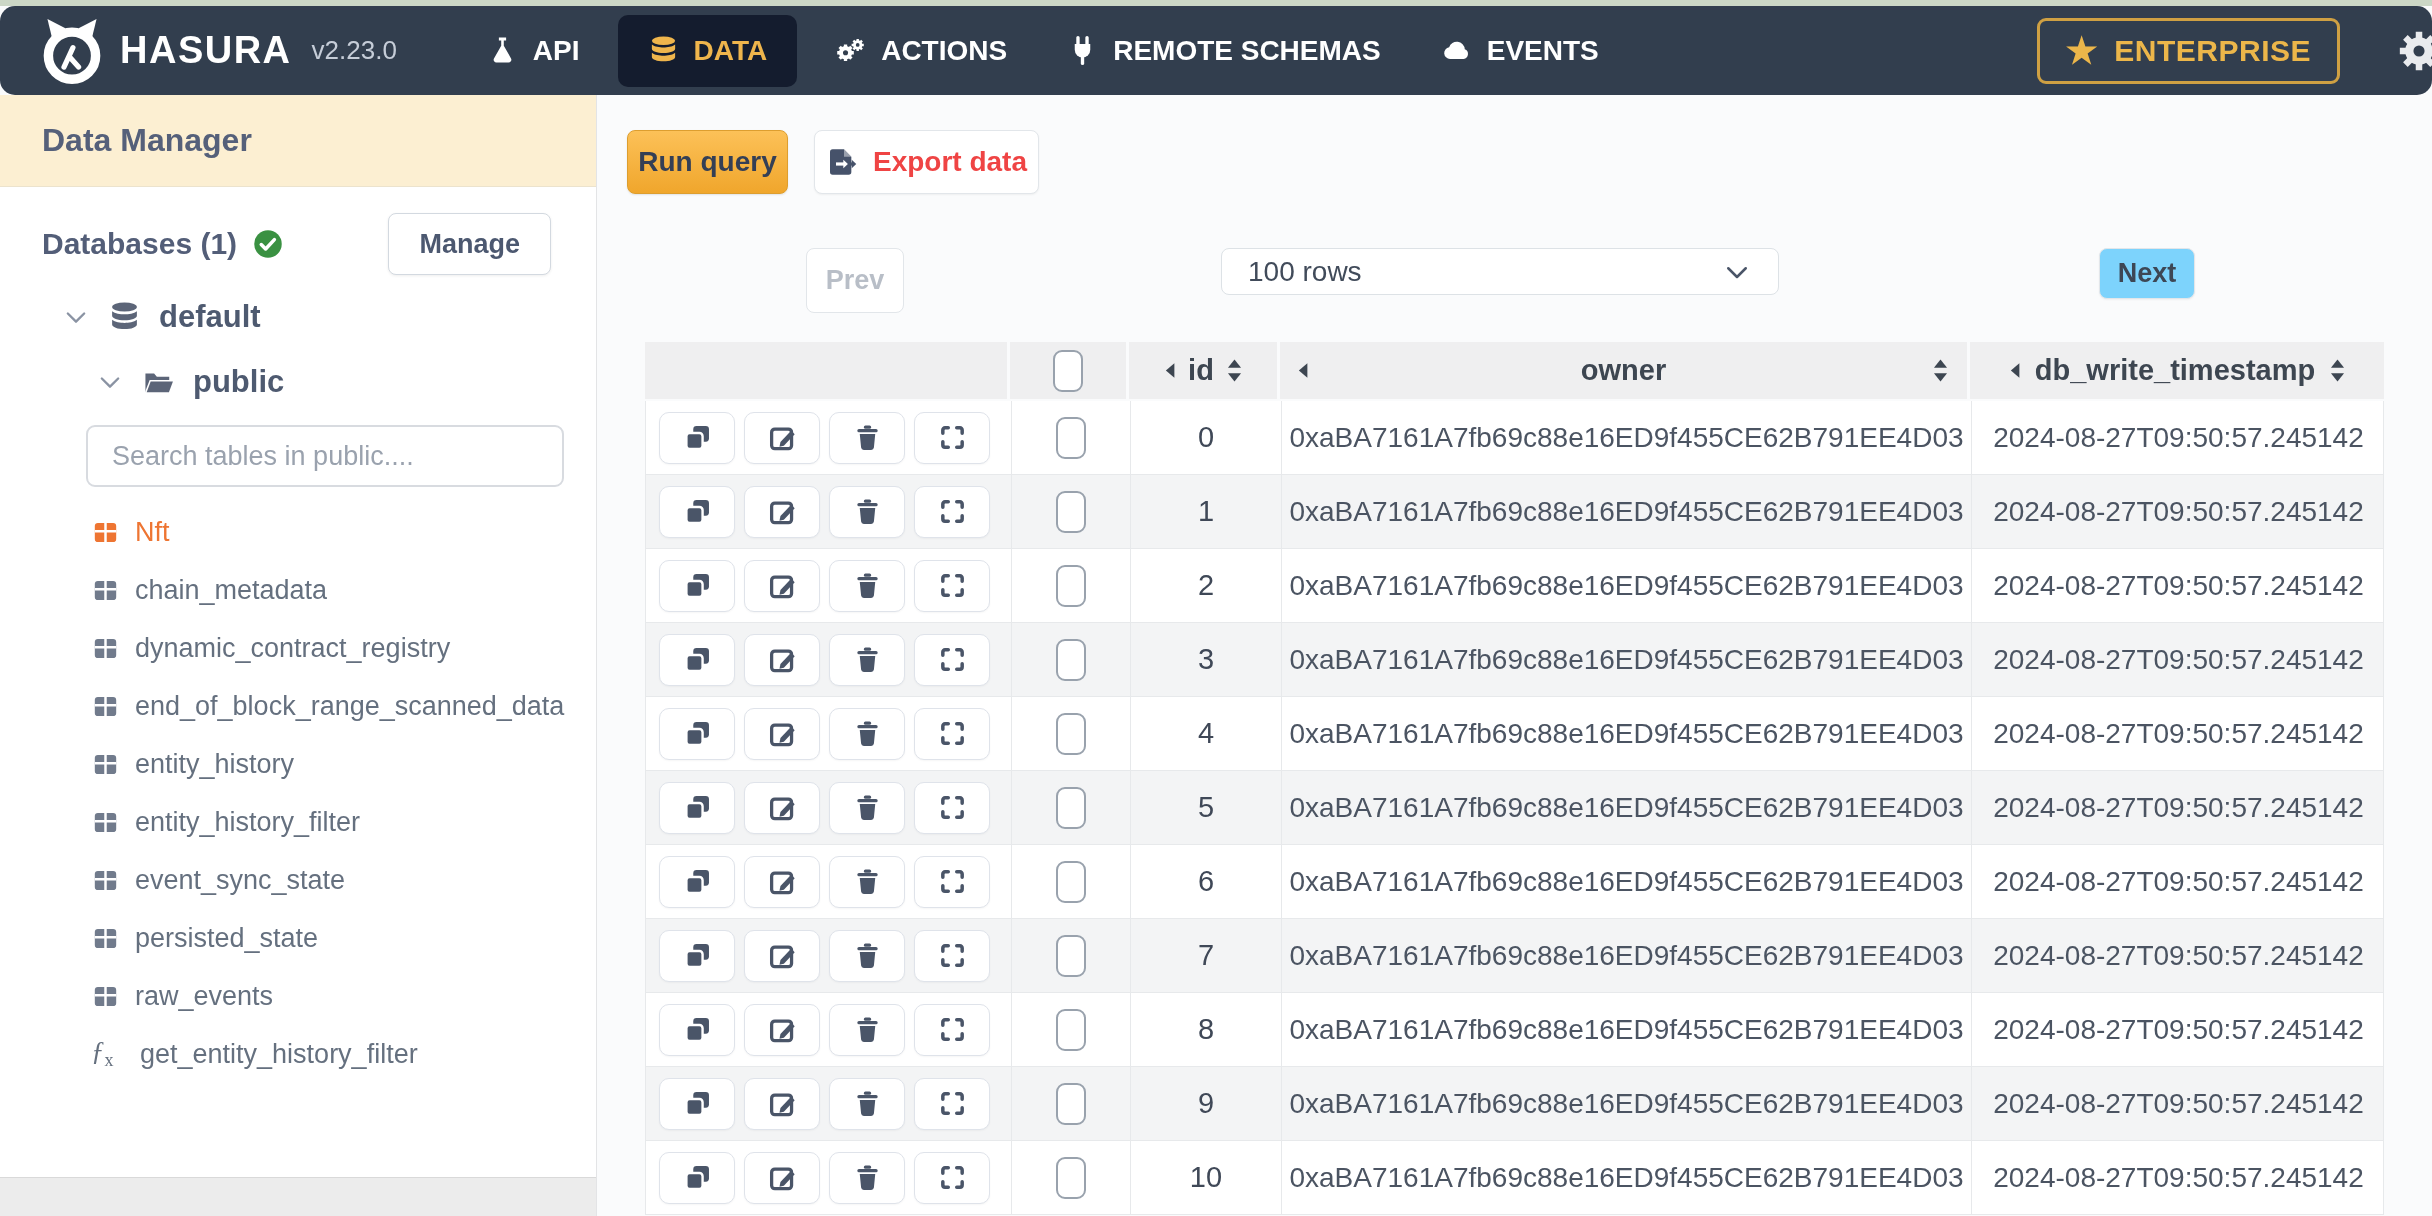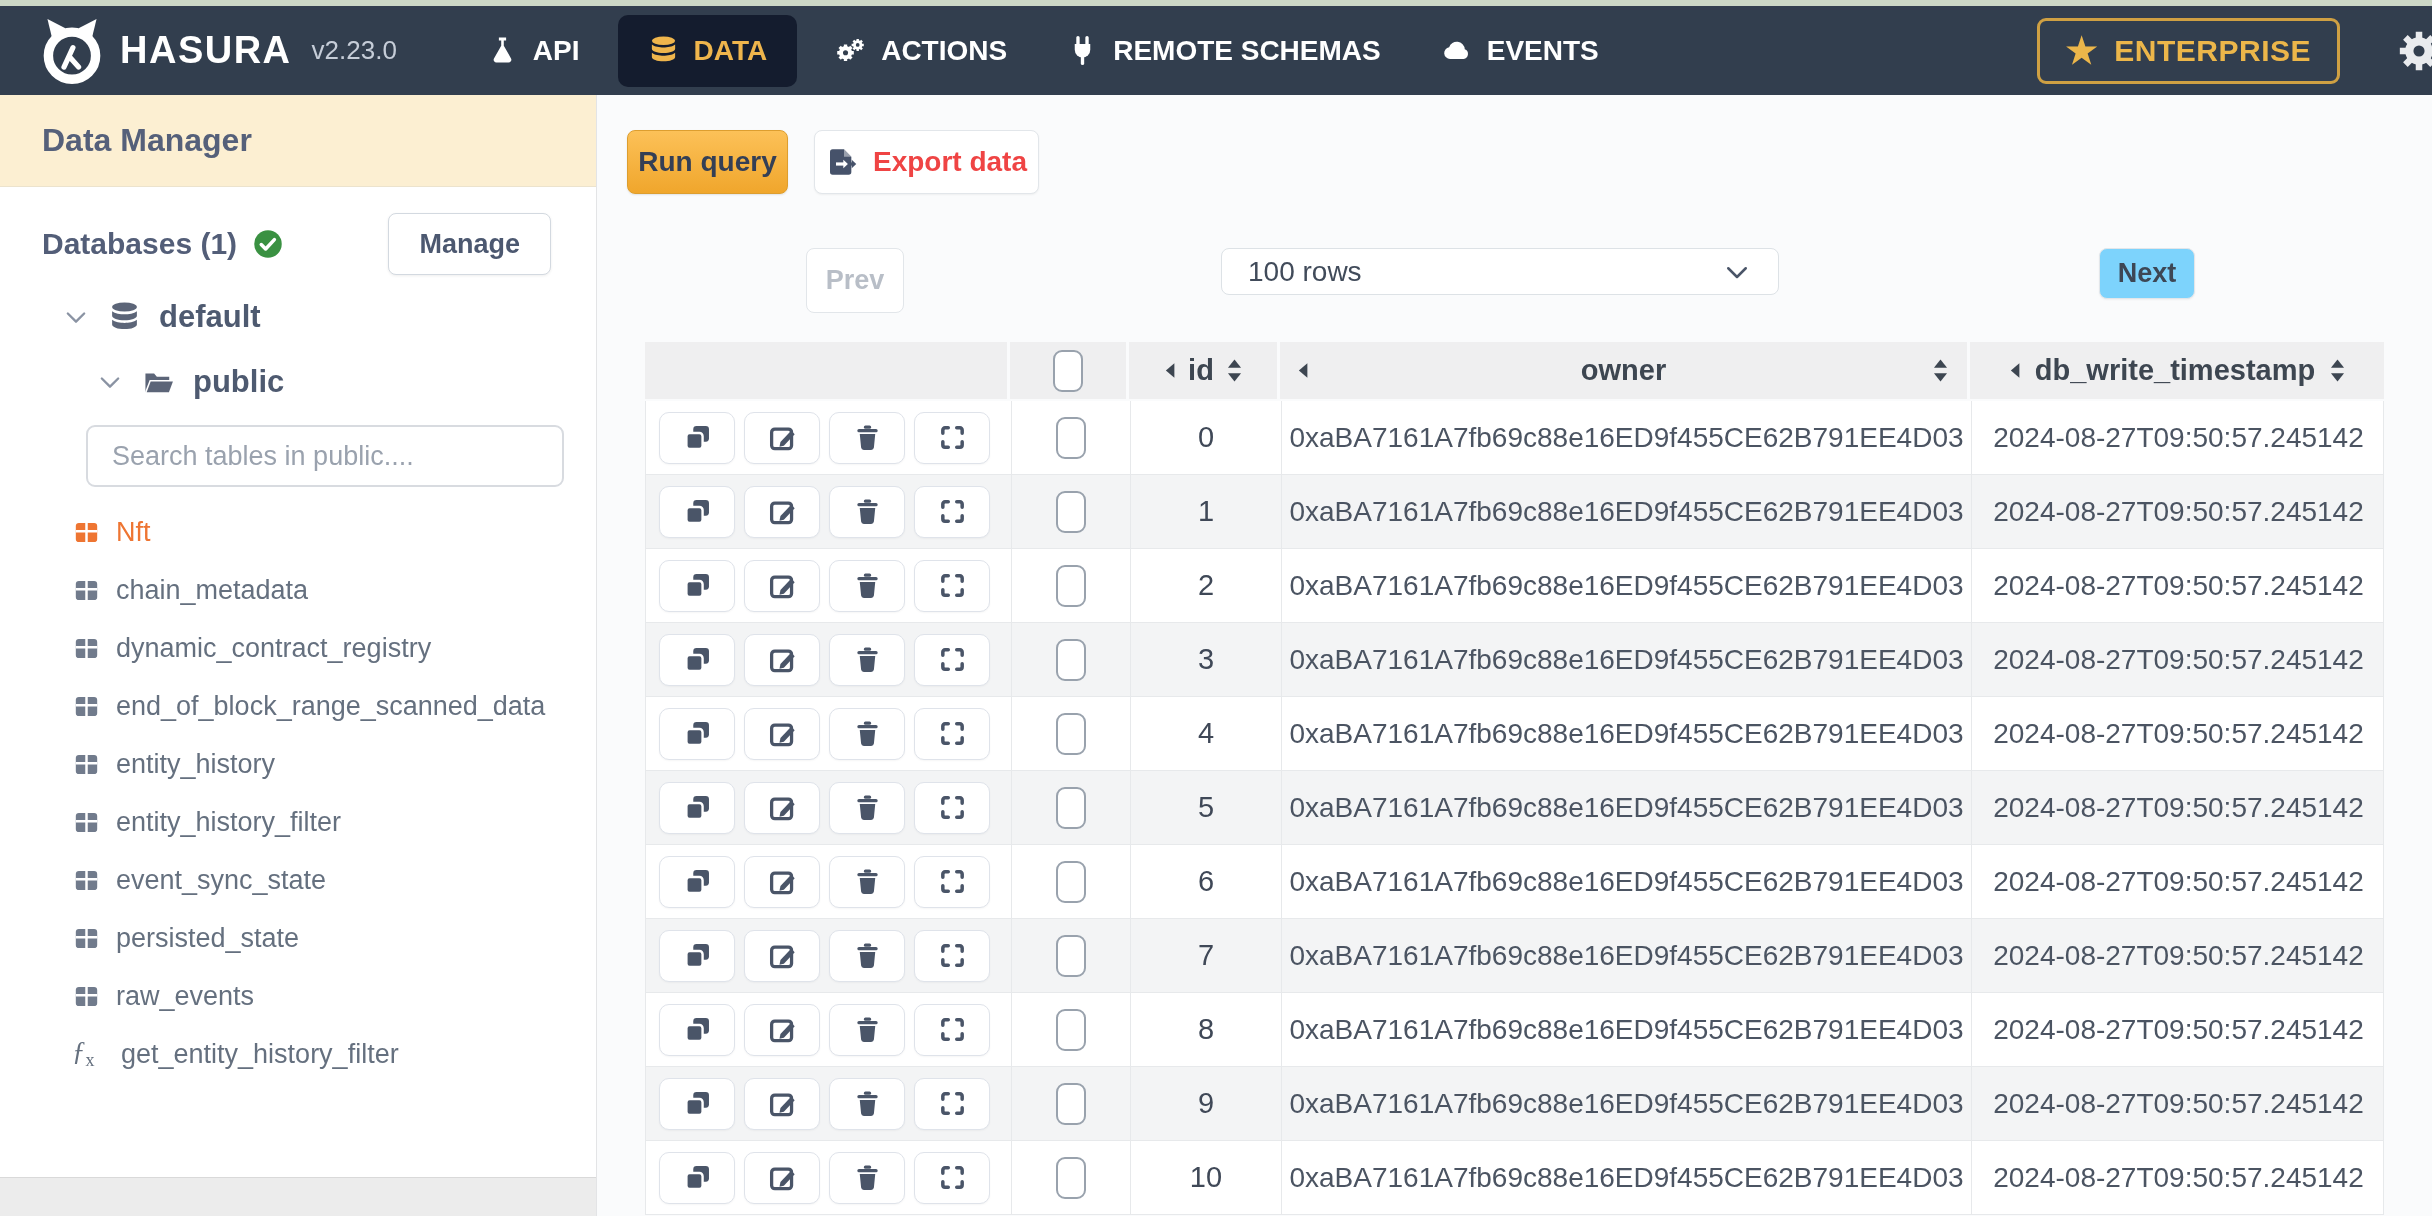--- a/index.html
+++ b/index.html
@@ -7,21 +7,21 @@
     --gold:#efb54c; --orange:#ee7532; --slate:#4a5568; --tree:#4e5a70;
     --border:#e7e9eb; --cell-sep:#e7e9eb;
   }
   *{margin:0;padding:0;box-sizing:border-box;}
   html,body{width:2432px;height:1216px;overflow:hidden;}
   body{font-family:"Liberation Sans",sans-serif;background:var(--page-bg);position:relative;}
   svg{display:block;}
 
   
   .top-strip{height:6px;background:#ccd7c6;}
-  .navbar{height:89px;background:var(--nav-bg);display:flex;align-items:center;padding-left:38px;position:relative;}
+  .navbar{height:89px;background:var(--nav-bg);display:flex;align-items:center;padding-left:38px;position:relative;border-radius:15px;}
   .logo-group{display:flex;align-items:center;}
   .logo-mark{width:68px;height:68px;}
   .brand{font-size:38px;font-weight:800;color:#fff;letter-spacing:1.5px;margin-left:14px;}
   .version{font-size:26px;color:#c6cdd8;margin-left:20px;}
   .nav-tabs{display:flex;align-items:center;margin-left:60px;height:100%;}
   .nav-tab{display:flex;align-items:center;gap:15px;padding:0 30px;height:100%;color:#fff;font-weight:700;font-size:28px;cursor:pointer;}
   .nav-tab .ticon{width:31px;height:31px;color:#fff;}
   .nav-tab.active{background:var(--nav-active-bg);border-radius:10px;height:72px;color:var(--gold);padding:0 30px;margin:0 8px;}
   .nav-tab.active .ticon{color:var(--gold);}
   .enterprise-btn{margin-left:auto;margin-right:92px;display:flex;align-items:center;gap:16px;border:3px solid #cfa043;border-radius:9px;padding:0 26px;height:66px;color:#ecb64a;font-weight:800;font-size:30px;letter-spacing:.5px;background:transparent;cursor:pointer;}
@@ -36,21 +36,21 @@
   .check-icon{width:30px;height:30px;}
   .manage-btn{height:62px;padding:0 30px;font-size:27px;font-weight:700;color:#4c5870;background:#fff;border:1px solid #d3d9e0;border-radius:8px;box-shadow:0 1px 3px rgba(0,0,0,.07);cursor:pointer;}
   .tree-row{display:flex;align-items:center;gap:18px;font-size:31px;font-weight:700;color:var(--tree);cursor:pointer;}
   .tree-row.db-node{padding-left:62px;height:68px;margin-top:8px;}
   .tree-row.schema-node{padding-left:96px;height:62px;}
   .chev{width:28px;height:28px;color:#8a93a3;}
   .node-icon{width:33px;height:33px;color:#5c6578;}
   .search-input{display:block;margin:12px 0 0 86px;width:478px;height:62px;border:2px solid #d8dbe0;border-radius:9px;padding:0 24px;font-size:27px;color:#333;font-family:"Liberation Sans",sans-serif;outline:none;background:#fff;}
   .search-input::placeholder{color:#9aa2ae;}
   .tables-list{margin-top:16px;}
-  .titem{display:flex;align-items:center;gap:15px;padding-left:72px;height:58px;font-size:27px;color:#65707f;cursor:pointer;}
+  .titem{display:flex;align-items:center;gap:15px;padding-left:91px;height:58px;font-size:27px;color:#65707f;cursor:pointer;}
   .titem .tbl-glyph{width:29px;height:27px;color:#717b8c;flex:0 0 auto;}
   .titem .fx-glyph{display:none;width:34px;font-size:27px;color:#65707f;font-style:italic;font-family:"Liberation Serif",serif;}
   .titem.function .fx-glyph{display:block;}
   .titem.active{color:var(--orange);}
   .titem.active .tbl-glyph{color:var(--orange);}
   .fx-glyph sub{font-size:18px;font-style:normal;}
   .sidebar-footer{position:absolute;left:0;right:0;bottom:0;height:39px;background:#ececec;border-top:1px solid #d9d9d9;}
 
   
   .main{position:absolute;left:598px;top:95px;right:0;bottom:0;background:var(--page-bg);overflow:hidden;}

